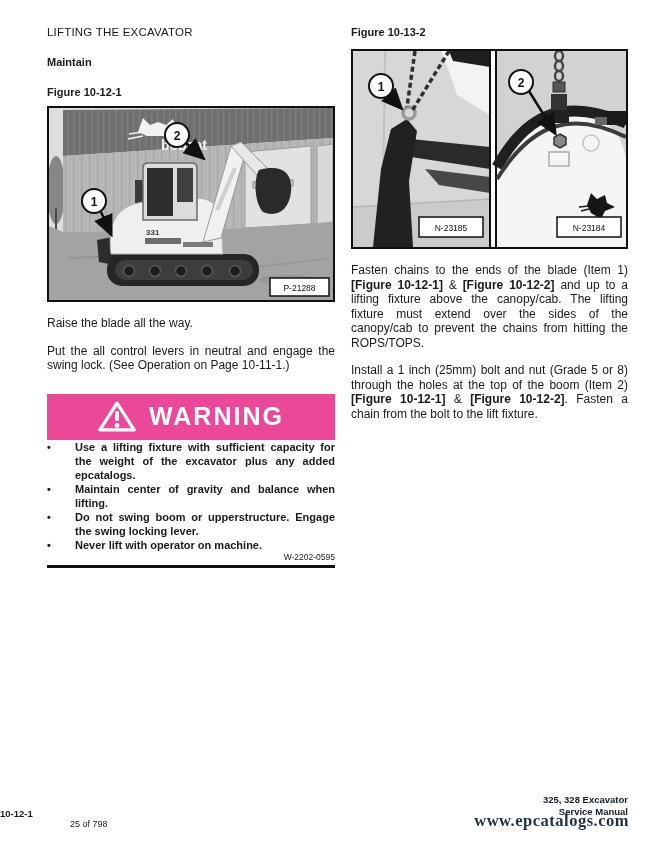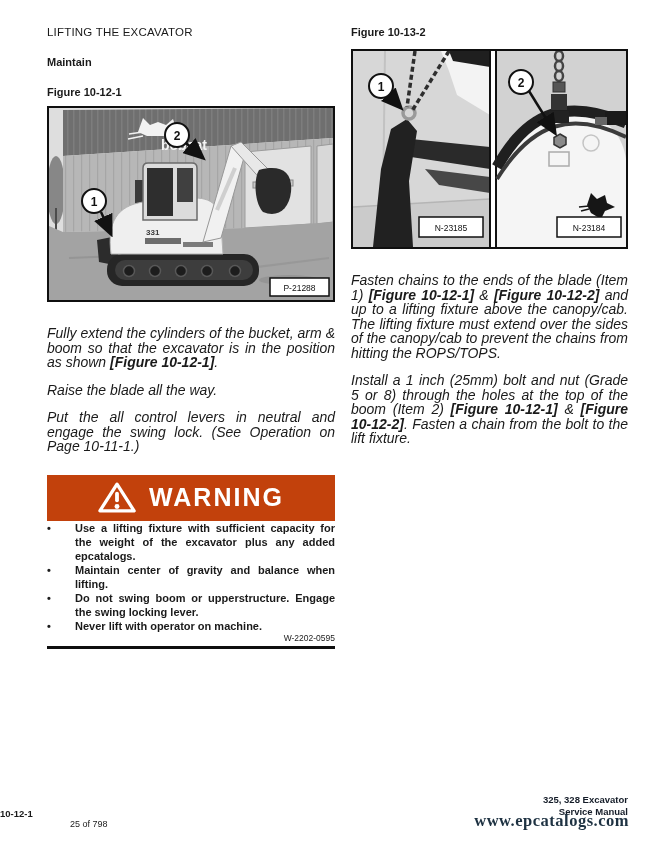--- a/index.html
+++ b/index.html
@@ -8,26 +8,26 @@
     font-family:"Liberation Sans", sans-serif;color:#1a1a1a;overflow:hidden;
   }
   .col{position:absolute;}
   #col-left{left:47px;top:26px;width:288px;}
   #col-right{left:351px;top:26px;width:277px;}
   .doc-title{font-size:11.5px;font-weight:normal;margin:0 0 18px 0;letter-spacing:.2px;}
   .sub-heading{font-size:11px;font-weight:bold;margin:0 0 18px 0;}
   .fig-label{font-size:11px;font-weight:bold;margin:0 0 8px 0;}
   .fig-frame{border:2px solid #0f0f0f;background:#cfcfcf;}
   svg{display:block;}
-  .body-text{margin:24px 0 0 0;font-size:14px;line-height:14.5px;text-align:justify;font-style:italic;}
+  .body-text{margin:14px 0 0 0;font-size:12px;line-height:14.5px;text-align:justify;}
   .body-text + .body-text{margin-top:13px;}
   .b{font-weight:bold;}
   
   .warn-box{margin-top:21px;}
-  .warn-banner{height:46px;background:#c2410c;display:flex;align-items:center;justify-content:center;gap:13px;}
+  .warn-banner{height:46px;background:#ec4899;display:flex;align-items:center;justify-content:center;gap:13px;}
   .warn-banner .warn-word{color:#ffffff;font-weight:bold;font-size:25px;letter-spacing:2px;font-family:"Liberation Sans",sans-serif;}
   .warn-sub{font-size:11px;font-weight:bold;text-align:center;margin:7px 0 3px 0;}
   .bullet-row{display:flex;font-size:11px;font-weight:bold;line-height:14px;}
   .bullet-dot{width:15px;flex:0 0 15px;text-align:left;}
   .bullet-gap{width:13px;flex:0 0 13px;}
   .bullet-text{flex:1;text-align:justify;}
   .warn-code{font-size:8.5px;text-align:right;margin-top:0;font-weight:normal;}
   .warn-rule{border-top:3px solid #0f0f0f;margin-top:3px;height:0;}
   
   .footer-item{position:absolute;}
@@ -130,21 +130,20 @@
         <text x="128" y="31.5" font-size="12" font-weight="bold" fill="#111" text-anchor="middle" font-family="Liberation Sans, sans-serif">2</text>
       </g>
 
       <g>
         <rect x="221" y="170" width="59" height="18" fill="#fff" stroke="#111" stroke-width="1.5"></rect>
         <text x="250.5" y="182.5" font-size="8.5" fill="#111" text-anchor="middle" font-family="Liberation Sans, sans-serif">P-21288</text>
       </g>
     </svg>
   </div>
 
-  <p class="body-text"><span>Fully extend the cylinders of the bucket, arm &amp; boom so that the excavator is in the position as shown </span><span class="b">[Figure 10-12-1]</span><span>.</span></p>
 
   <p class="body-text">Raise the blade all the way.</p>
 
   <p class="body-text">Put the all control levers in neutral and engage the swing lock. (See Operation on Page 10-11-1.)</p>
 
   <div class="warn-box">
     <div class="warn-banner">
       <svg width="38" height="33" viewBox="0 0 40 34">
         <path d="M20,3 L38,31 L2,31 Z" fill="none" stroke="#fff" stroke-width="3.5" stroke-linejoin="round"></path>
         <rect x="18" y="11" width="4" height="11" rx="2" fill="#fff"></rect>

